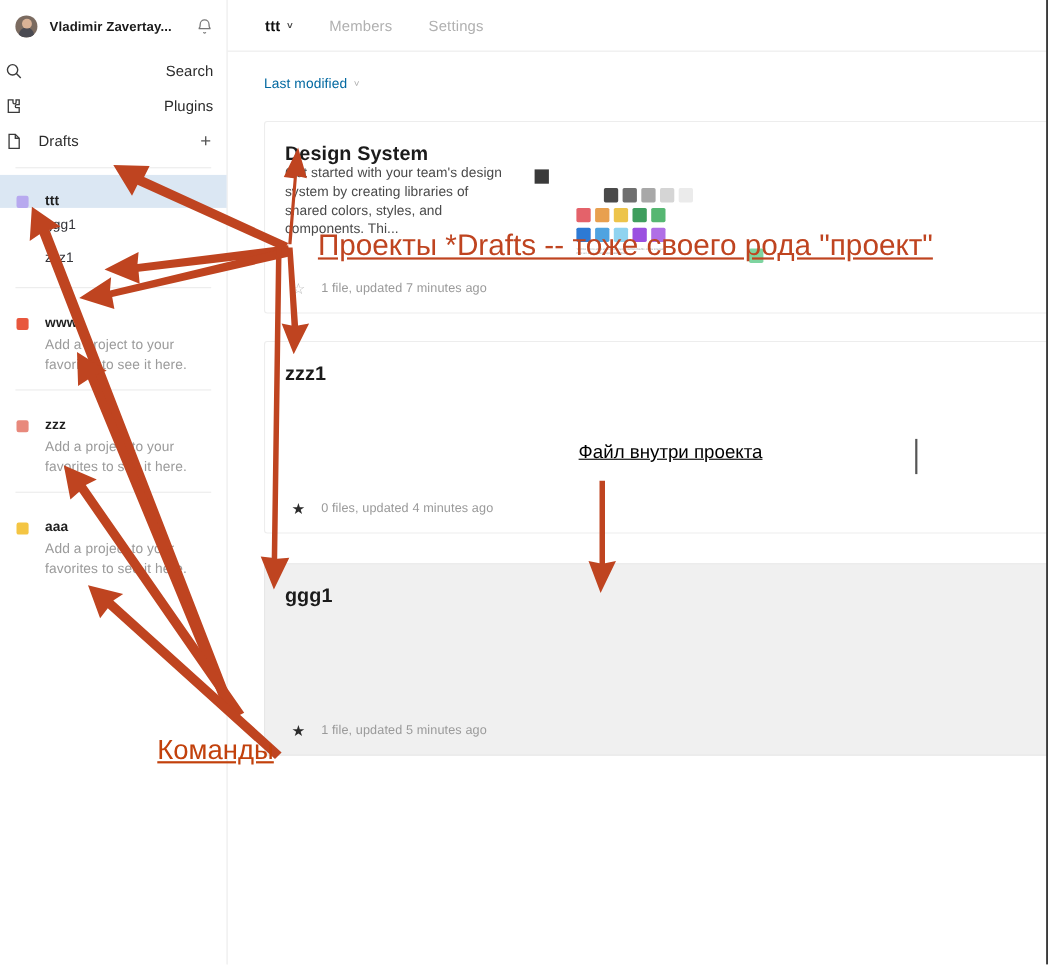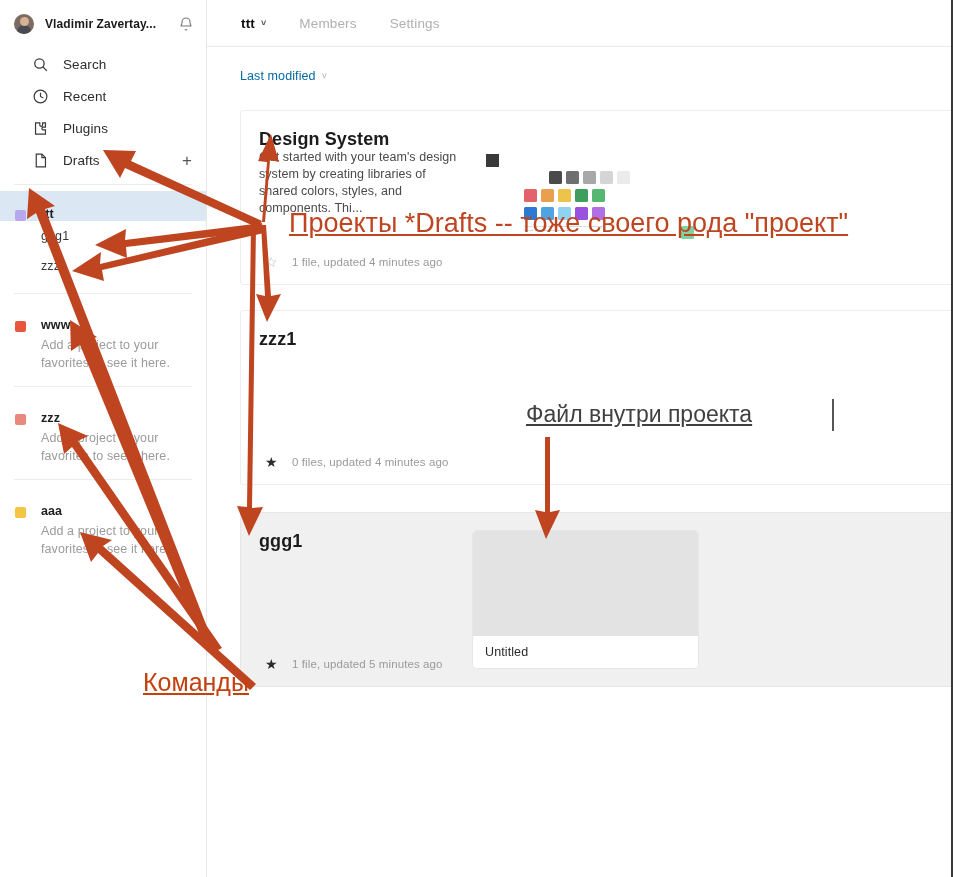--- a/index.html
+++ b/index.html
@@ -37,22 +37,22 @@
     content:"";position:absolute;left:5.5px;top:3px;width:9px;height:9px;
     border-radius:50%;background:#d9b296;z-index:2;
   }
   .user-name{
     font-size:12px;color:#1a1a1a;margin-left:11px;font-weight:700;
     white-space:nowrap;overflow:hidden;letter-spacing:0.1px;
   }
   .bell{margin-left:auto;width:16px;height:16px;opacity:.75;}
 
   .nav-item{
-    display:flex;align-items:center;height:32px;padding:0 12px 0 32px;
-    cursor:default;position:relative;
+    display:flex;align-items:center;height:32px;padding:0 12px 0 4px;
+    cursor:default;position:relative;justify-content:space-between;
   }
   .nav-icon{width:17px;height:17px;flex:0 0 auto;display:block;}
   .nav-label{font-size:13.5px;color:#2c2c2c;margin-left:14px;letter-spacing:.1px;}
   .plus-btn{margin-left:auto;font-size:17px;color:#555;line-height:1;padding-right:2px;}
 
   .sb-divider{height:1px;background:#ececec;margin:8px 14px 6px 14px;}
 
   .proj-item{
     display:flex;align-items:flex-end;height:30px;padding:0 12px 0 15px;
   }
@@ -147,27 +147,20 @@
     </div>
 
     <div class="nav-item">
       <svg class="nav-icon" viewBox="0 0 24 24" fill="none" stroke="#3a3a3a" stroke-width="1.8">
         <circle cx="10.5" cy="10.5" r="6.6"></circle>
           <line x1="15.4" y1="15.4" x2="21" y2="21"></line>
       </svg>
       <span class="nav-label">Search</span>
     </div>
 
-    <div class="nav-item">
-      <svg class="nav-icon" viewBox="0 0 24 24" fill="none" stroke="#3a3a3a" stroke-width="1.7">
-        <circle cx="12" cy="12" r="9"></circle>
-          <polyline points="12,6.6 12,12 16,14"></polyline>
-      </svg>
-      <span class="nav-label">Recent</span>
-    </div>
 
     <div class="nav-item">
       <svg class="nav-icon" viewBox="0 0 24 24" fill="none" stroke="#3a3a3a" stroke-width="1.7">
         <path d="M5 4h6v3a2 2 0 1 0 4 0V4h4v6h-3a2 2 0 1 0 0 4h3v6H5z"></path>
       </svg>
       <span class="nav-label">Plugins</span>
     </div>
 
     <div class="nav-item">
       <svg class="nav-icon" viewBox="0 0 24 24" fill="none" stroke="#3a3a3a" stroke-width="1.7">
@@ -259,40 +252,36 @@
           <span class="ds-cell" style="background:#8fd3f0"></span>
           <span class="ds-cell" style="background:#9b51e0"></span>
           <span class="ds-cell" style="background:#b06fe5"></span>
         </div>
         <div class="ds-cap" style="margin-left:-25px">You'll be able to share styles and components from this file. In this template, there are a few common styles about files.</div>
       </div>
       <div class="ds-lone" style="left:440px;top:115px;background:#7ed4a0"></div>
 
       <div class="card-foot">
         <span class="star hollow">☆</span>
-        <span class="foot-text">1 file, updated 4 minutes ago</span>
+        <span class="foot-text">1 file, updated 7 minutes ago</span>
       </div>
     </div>
 
     <div class="card" style="top:310px;height:175px;">
       <div class="card-title">zzz1</div>
 
       <div class="card-foot">
         <span class="star">★</span>
         <span class="foot-text">0 files, updated 4 minutes ago</span>
       </div>
     </div>
 
     <div class="card grey" style="top:512px;height:175px;">
       <div class="card-title">ggg1</div>
 
-      <div class="file-card" style="left:232px;top:18px">
-        <div class="file-prev"></div>
-        <div class="file-name">Untitled</div>
-      </div>
 
       <div class="card-foot">
         <span class="star">★</span>
         <span class="foot-text">1 file, updated 5 minutes ago</span>
       </div>
     </div>
 
   </div>
 
   <div class="edge-line"></div>
@@ -316,18 +305,18 @@
 
       <path d="M205 648 L36 213 L27 219 L29 188 L55 206 L45 209 L214 645 Z"></path>
       <path d="M205 648 L80 345 L71 351 L70 320 L97 337 L87 341 L214 645 Z"></path>
       <path d="M214 652 L72 447 L64 454 L58 423 L88 436 L78 441 L222 648 Z"></path>
       <path d="M250 690 L98 553 L91 562 L80 532 L112 540 L103 546 L256 684 Z"></path>
     </g>
   </svg>
 
   <div class="anno-layer">
     <div class="anno-text" id="anno0" style="left: 289px; top: 208px; font-size: 27px; color: rgb(191, 68, 32);">Проекты *Drafts -- тоже своего рода "проект"</div>
-    <div class="anno-text" id="anno1" style="left: 526px; top: 401px; font-size: 23px; color: #404040;">Файл внутри проекта</div>
+    <div class="anno-text" id="anno1" style="left: 526px; top: 401px; font-size: 17px; color: #000000;">Файл внутри проекта</div>
     <div class="caret-bar" style="left:832px;top:399px;height:32px;"></div>
     <div class="anno-text" id="anno2" style="left: 143px; top: 668px; font-size: 25px; color: #c2410c;">Команды</div>
   </div>
 
 </div>
 
 </body></html>

